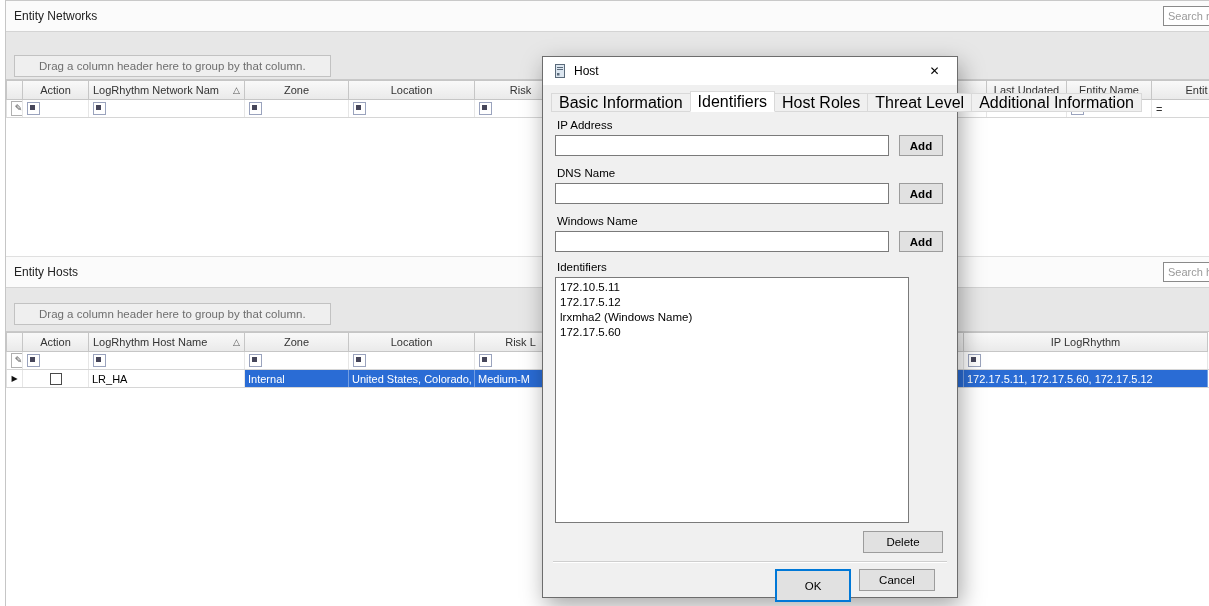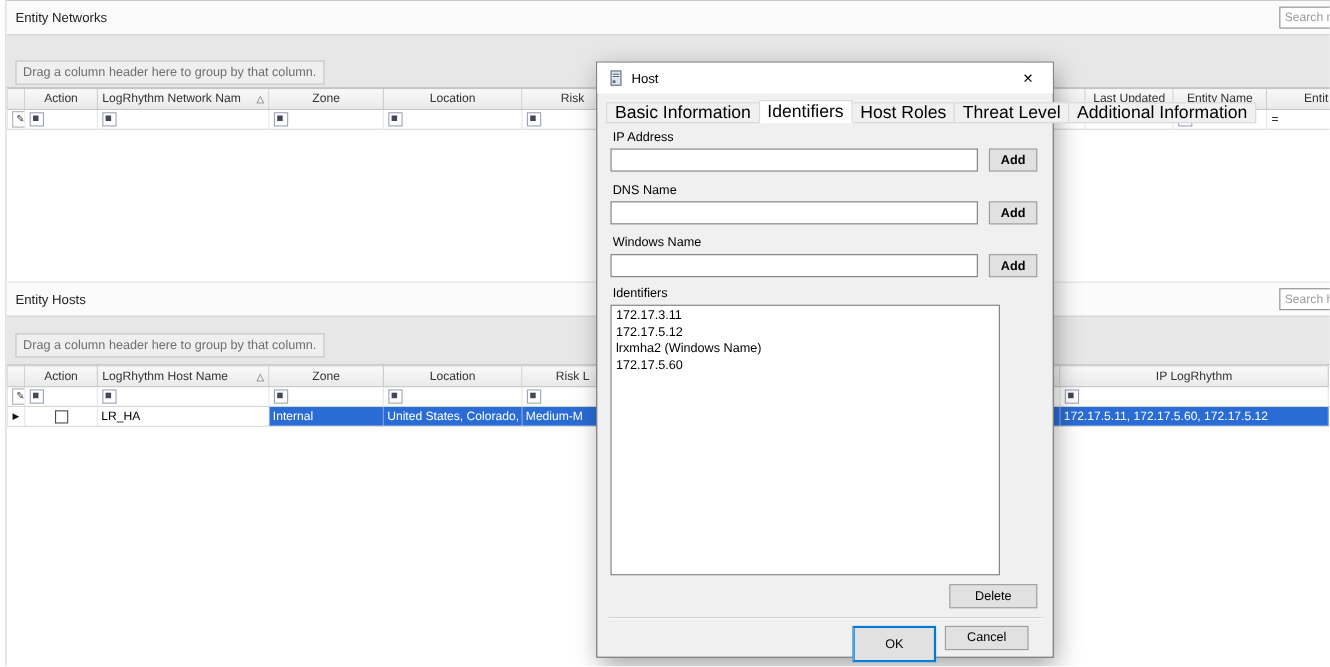--- a/index.html
+++ b/index.html
@@ -13,21 +13,21 @@
   #networks{top:0;height:256px;border-top:1px solid #c9c9c9;}
   #hosts{top:256px;height:350px;border-top:1px solid #e0e0e0;}
   .panel-title-row{position:relative;height:30px;background:#fbfbfb;}
   .panel-title{position:absolute;left:8px;top:8px;font-size:12px;color:#222;}
   .search-box{position:absolute;left:1157px;top:5px;width:120px;height:20px;box-sizing:border-box;
       border:1px solid #8a8a8a;font-size:11px;padding:0 4px;color:#555;background:#fff;outline:none;}
   .search-box::placeholder{color:#9a9a9a;}
   .group-area{position:relative;background:#e7e7e7;border-top:1px solid #d4d4d4;border-bottom:1px solid #c9c9c9;}
   #networks .group-area{height:47px;}
   #hosts .group-area{height:43px;}
-  .group-hint{position:absolute;left:8px;height:20px;line-height:20px;padding:0 6px;
+  .group-hint{position:absolute;left:8px;height:20px;line-height:20px;padding:0 24px;
       background:#efefef;border:1px solid #c2c2c2;color:#6e6e6e;font-size:11.5px;white-space:nowrap;}
   #networks .group-hint{top:23px;}
   #hosts .group-hint{top:15px;}
 
   
   .hdr-row{display:flex;height:20px;border-left:1px solid #c6c6c6;}
   .hdr-cell{flex:none;box-sizing:border-box;height:20px;line-height:18px;font-size:11px;color:#333;
       text-align:center;background:linear-gradient(#f9f9f9,#eaeaea);
       border-right:1px solid #c6c6c6;border-top:1px solid #c6c6c6;border-bottom:1px solid #c6c6c6;
       overflow:hidden;white-space:nowrap;}
@@ -233,21 +233,21 @@
     <span class="dlg-label" id="lbl-dns">DNS Name</span>
     <input class="dlg-input" id="inp-dns" style="">
     <button class="btn add-btn" id="add-dns">Add</button>
 
     <span class="dlg-label" id="lbl-win">Windows Name</span>
     <input class="dlg-input" id="inp-win" style="">
     <button class="btn add-btn" id="add-win">Add</button>
 
     <span class="dlg-label" id="lbl-idents">Identifiers</span>
     <div class="ident-list">
-      <div class="ident-item">172.17.3.11</div>
+      <div class="ident-item">172.10.5.11</div>
       <div class="ident-item">172.17.5.12</div>
       <div class="ident-item">lrxmha2 (Windows Name)</div>
       <div class="ident-item">172.17.5.60</div>
     </div>
 
     <button class="btn delete-btn">Delete</button>
     <div class="sep"></div>
     <button class="btn ok-btn">OK</button>
     <button class="btn cancel-btn">Cancel</button>
   </div>

